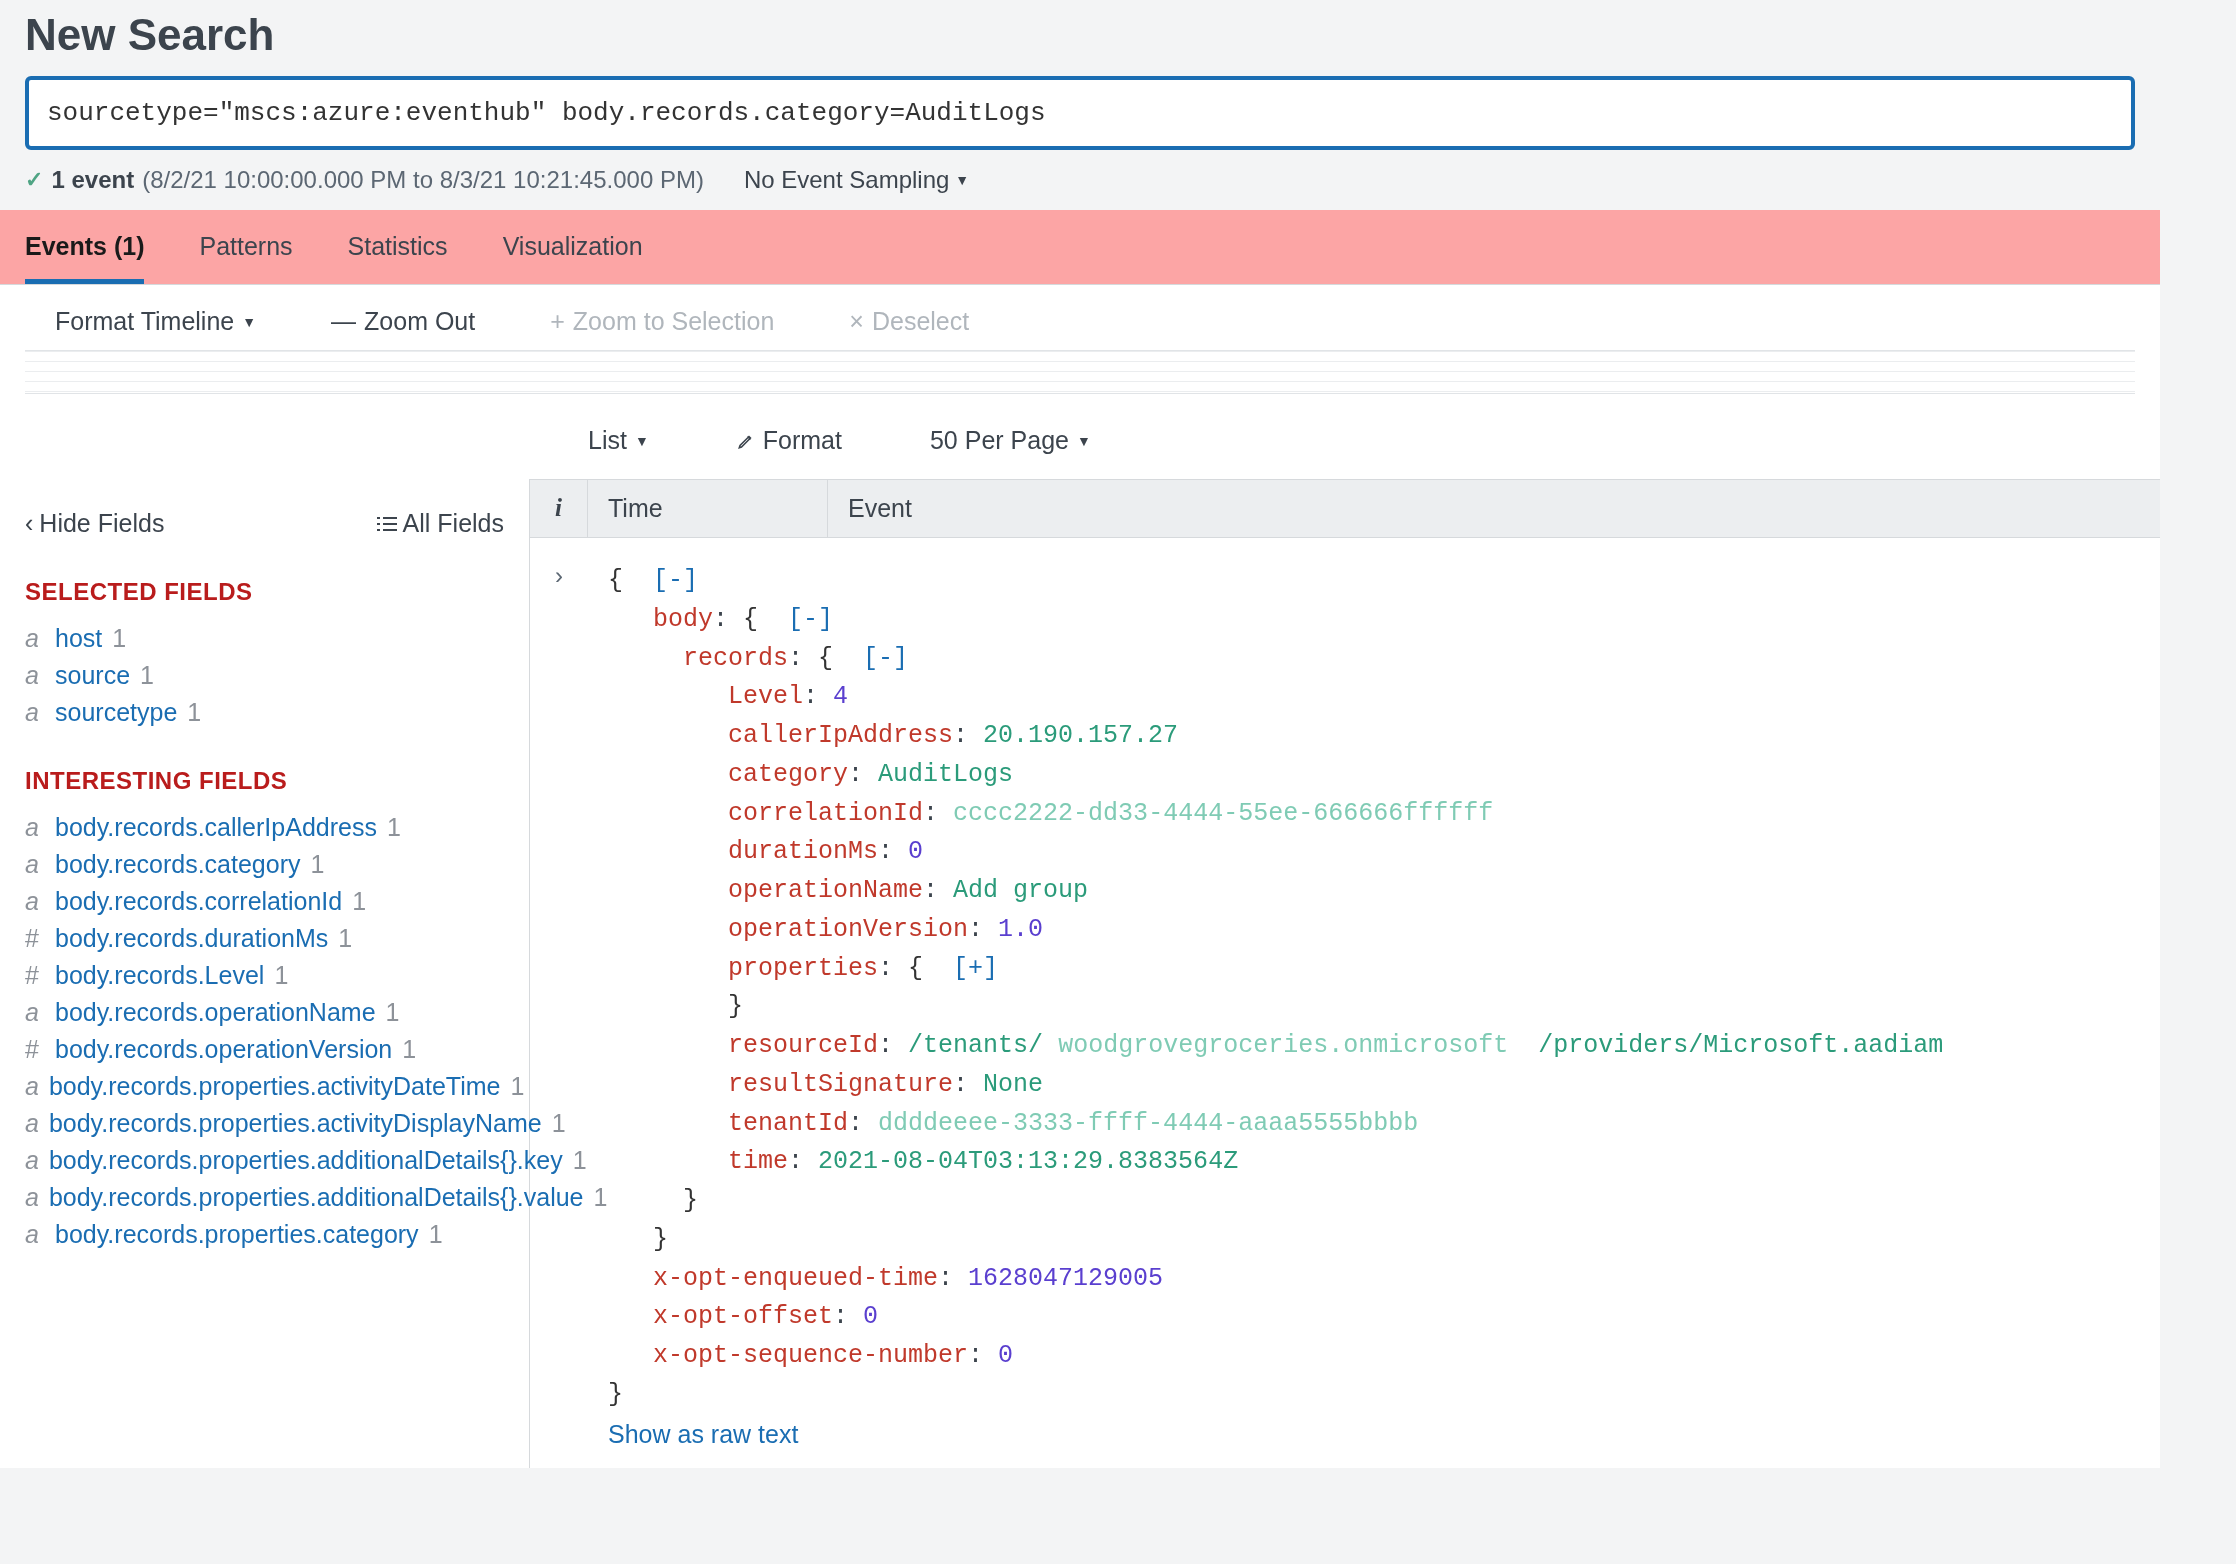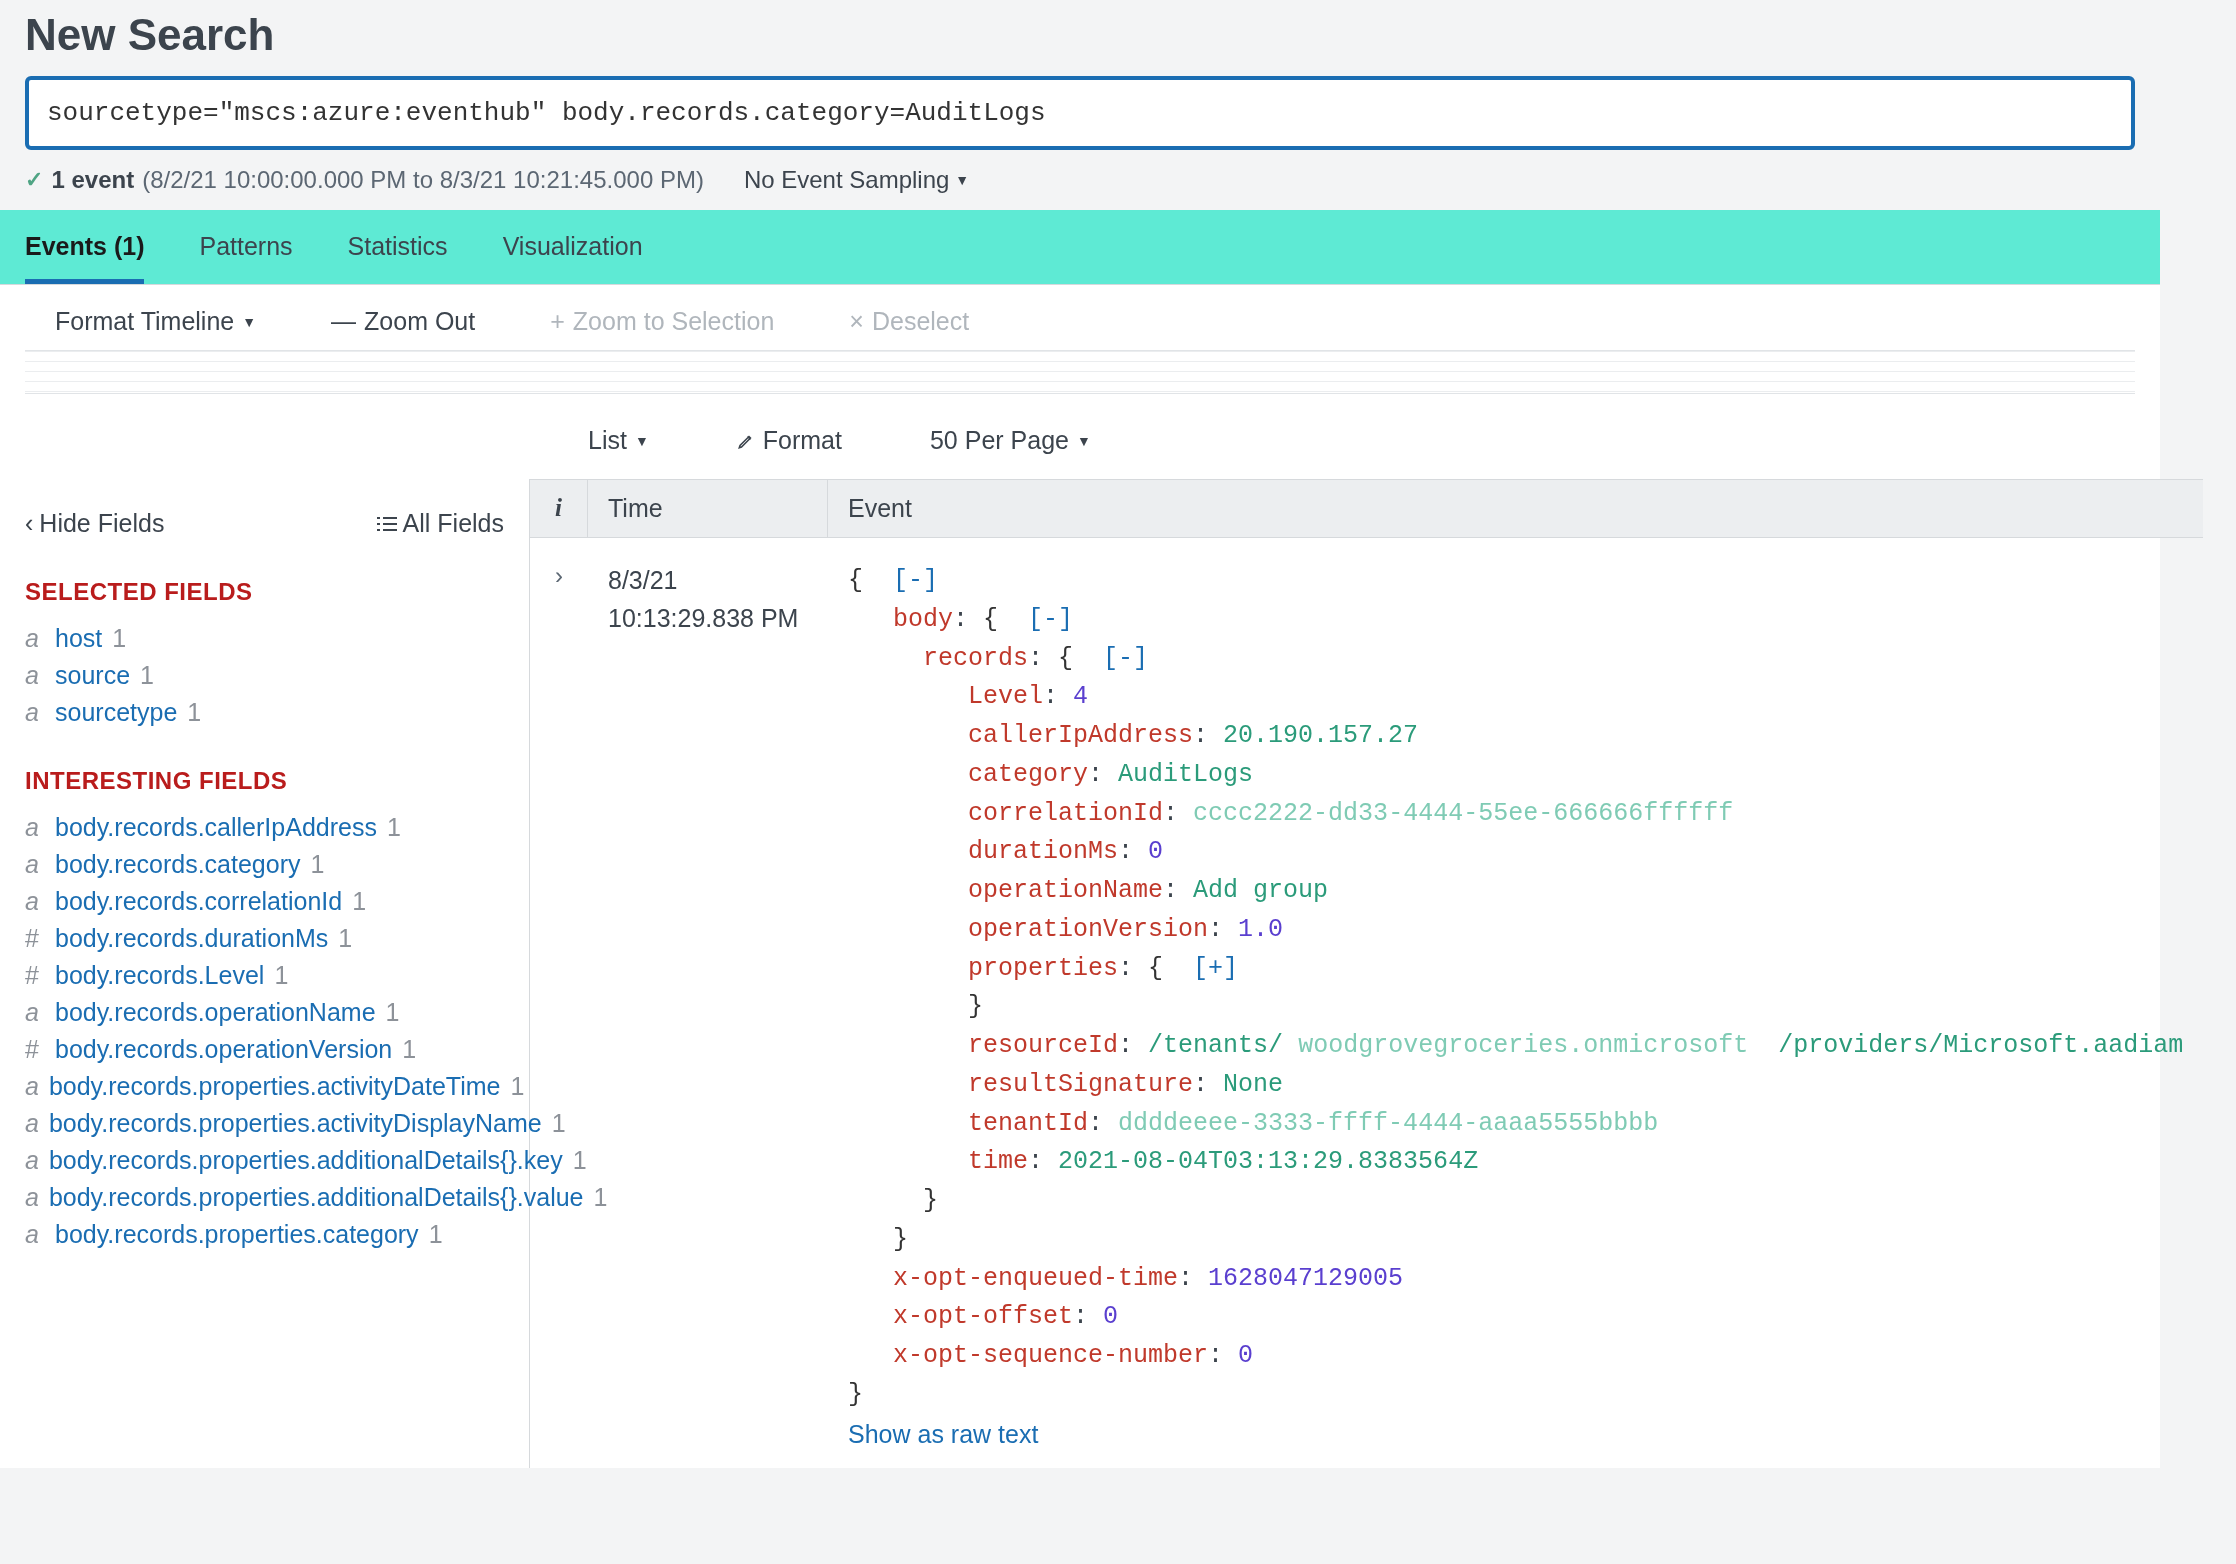--- a/index.html
+++ b/index.html
@@ -12,21 +12,21 @@
     padding: 18px 18px; font-family: "Courier New", monospace; font-size: 26px;
     color: #333;
   }
   .status-row { display: flex; align-items: center; padding: 16px 25px; gap: 40px; }
   .status-left { display: flex; align-items: center; gap: 8px; }
   .check { color: #4fa484; font-weight: bold; font-size: 22px; }
   .bold { font-weight: 700; }
   .muted { color: #5c6773; }
   .sampling { color: #3c444d; display: flex; align-items: center; gap: 6px; }
   .caret { font-size: 14px; display:inline-block; }
-  .tabs { display: flex; gap: 55px; padding: 0 25px; border-bottom: 1px solid #d6d9dc; background: #5eead4; text-align: right; }
+  .tabs { display: flex; gap: 55px; padding: 0 25px; border-bottom: 1px solid #d6d9dc; background: #fca5a5; text-align: right; }
   .tab { padding: 22px 0 18px; color: #3c444d; cursor: pointer; font-size: 25px; }
   .tab.active { color: #1a1a1a; border-bottom: 5px solid #1a6db2; font-weight: 600; }
   .timeline-bar { display: flex; gap: 55px; padding: 22px 35px 14px; background: #fff; align-items: center; }
   .tl-btn { color: #3c444d; cursor: pointer; display: flex; align-items: center; gap: 8px; font-size: 25px; margin-left: 20px; }
   .tl-btn.disabled { color: #b0b6bc; cursor: default; }
   .timeline-strip { height: 52px; background: #fff; padding: 0 25px 8px; }
   .timeline-strip .lines { border-top:1px solid #e1e4e7; border-bottom:1px solid #e1e4e7; height:100%;
     background-image: linear-gradient(#ebedef 1px, transparent 1px); background-size: 100% 10px; }
   .content { display: flex; background: #fff; }
   .sidebar { width: 530px; border-right: 1px solid #d6d9dc; padding: 30px 25px; }
@@ -237,24 +237,20 @@
 
   <div class="main">
     <div class="table-header">
       <div class="th icol">i</div>
       <div class="th time">Time</div>
       <div class="th">Event</div>
     </div>
 
     <div class="row">
       <div class="cell icol">›</div>
-      <div class="cell time">
-        <div>8/3/21</div>
-        <div>10:13:29.838 PM</div>
-      </div>
       <div class="cell event"><span class="brace">{</span>  <span class="toggle">[-]</span>
    <span class="k">body</span>: <span class="brace">{</span>  <span class="toggle">[-]</span>
      <span class="k">records</span>: <span class="brace">{</span>  <span class="toggle">[-]</span>
         <span class="k">Level</span>: <span class="v-num">4</span>
         <span class="k">callerIpAddress</span>: <span class="v-str">20.190.157.27</span>
         <span class="k">category</span>: <span class="v-str">AuditLogs</span>
         <span class="k">correlationId</span>: <span class="v-dim">cccc2222-dd33-4444-55ee-666666ffffff</span>
         <span class="k">durationMs</span>: <span class="v-num">0</span>
         <span class="k">operationName</span>: <span class="v-str">Add group</span>
         <span class="k">operationVersion</span>: <span class="v-num">1.0</span>

